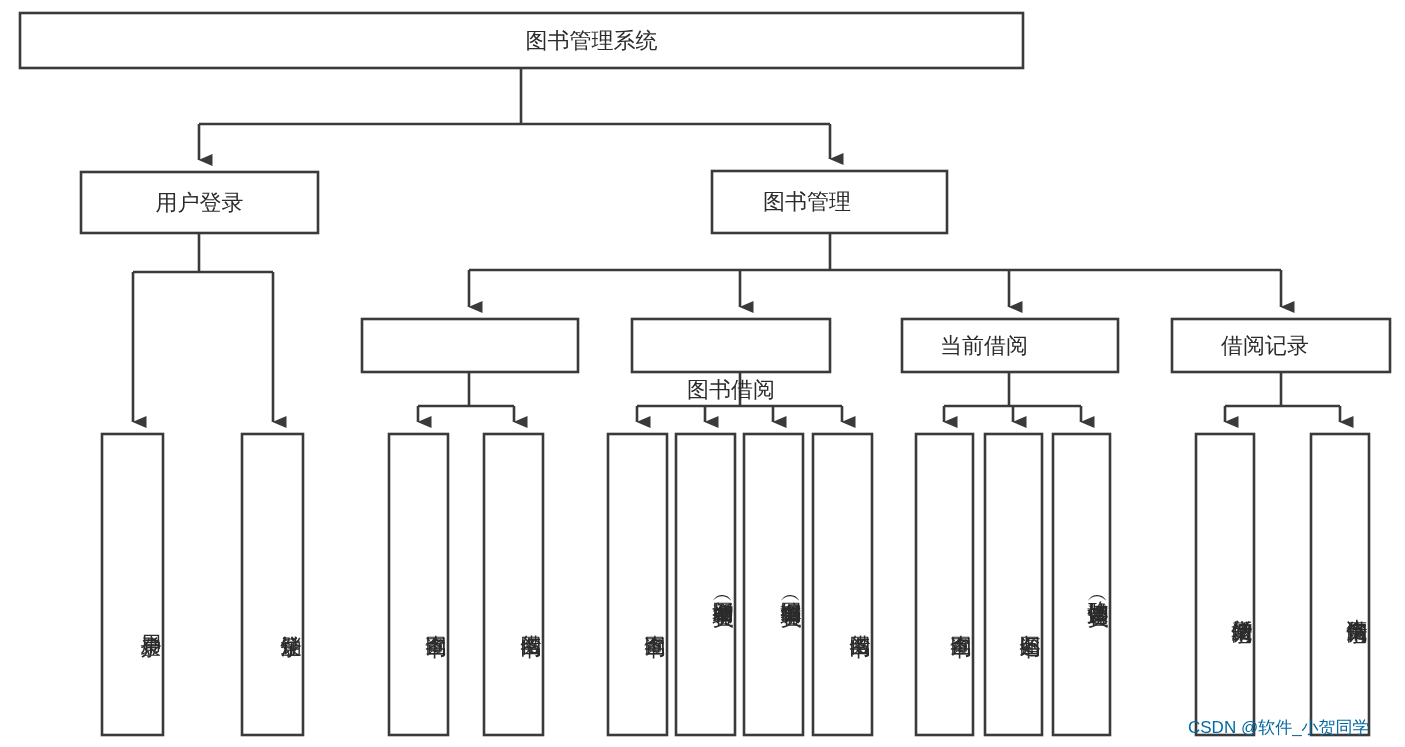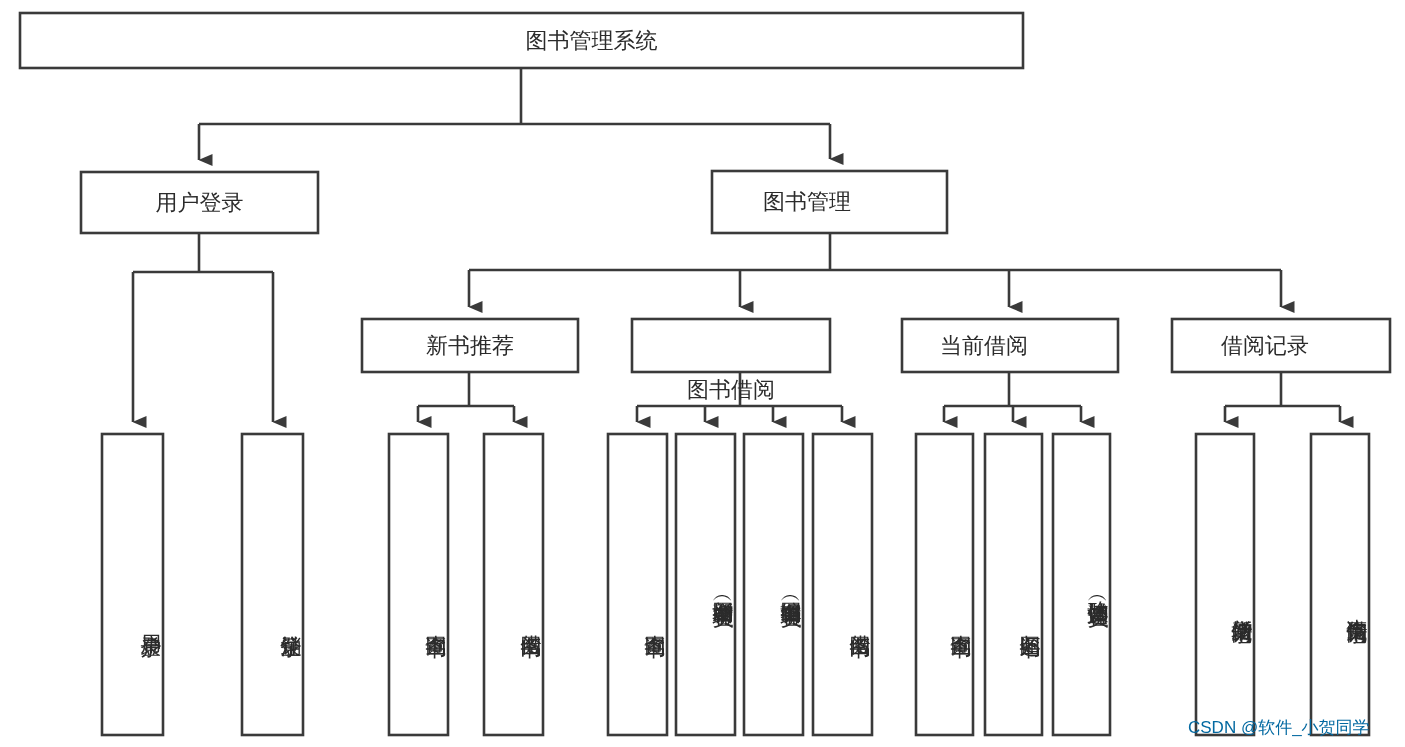--- a/index.html
+++ b/index.html
@@ -101,21 +101,20 @@
     <path class="connector" d="M 1225 406 L 1340 406"></path>
     <path class="connector" d="M 1225 406 L 1225 422" marker-end="url(#arrow)"></path>
     <path class="connector" d="M 1340 406 L 1340 422" marker-end="url(#arrow)"></path>
   </svg>
 
   <div class="hlabel" style="left:20px;top:13px;width:1143px;height:55px;">图书管理系统</div>
 
   <div class="hlabel" style="left:81px;top:172px;width:237px;height:61px;">用户登录</div>
   <div class="hlabel" style="left:712px;top:171px;width:190px;height:62px;">图书管理</div>
 
-  <div class="hlabel" style="left:362px;top:319px;width:216px;height:53px;">新书推荐</div>
   <div class="hlabel" style="left:632px;top:319px;width:198px;height:53px;margin-top:44px;">图书借阅</div>
   <div class="hlabel" style="left:876px;top:319px;width:216px;height:53px;">当前借阅</div>
   <div class="hlabel" style="left:1172px;top:319px;width:186px;height:53px;text-align:center;">借阅记录</div>
 
   <div class="vlabel" style="left:102px;top:504px;width:61px;height:231px;">用户登录</div>
   <div class="vlabel" style="left:242px;top:504px;width:61px;height:231px;">注销登录</div>
 
   <div class="vlabel" style="left:389px;top:504px;width:59px;height:231px;">查询图书</div>
   <div class="vlabel" style="left:484px;top:504px;width:59px;height:231px;">借阅图书</div>
 

